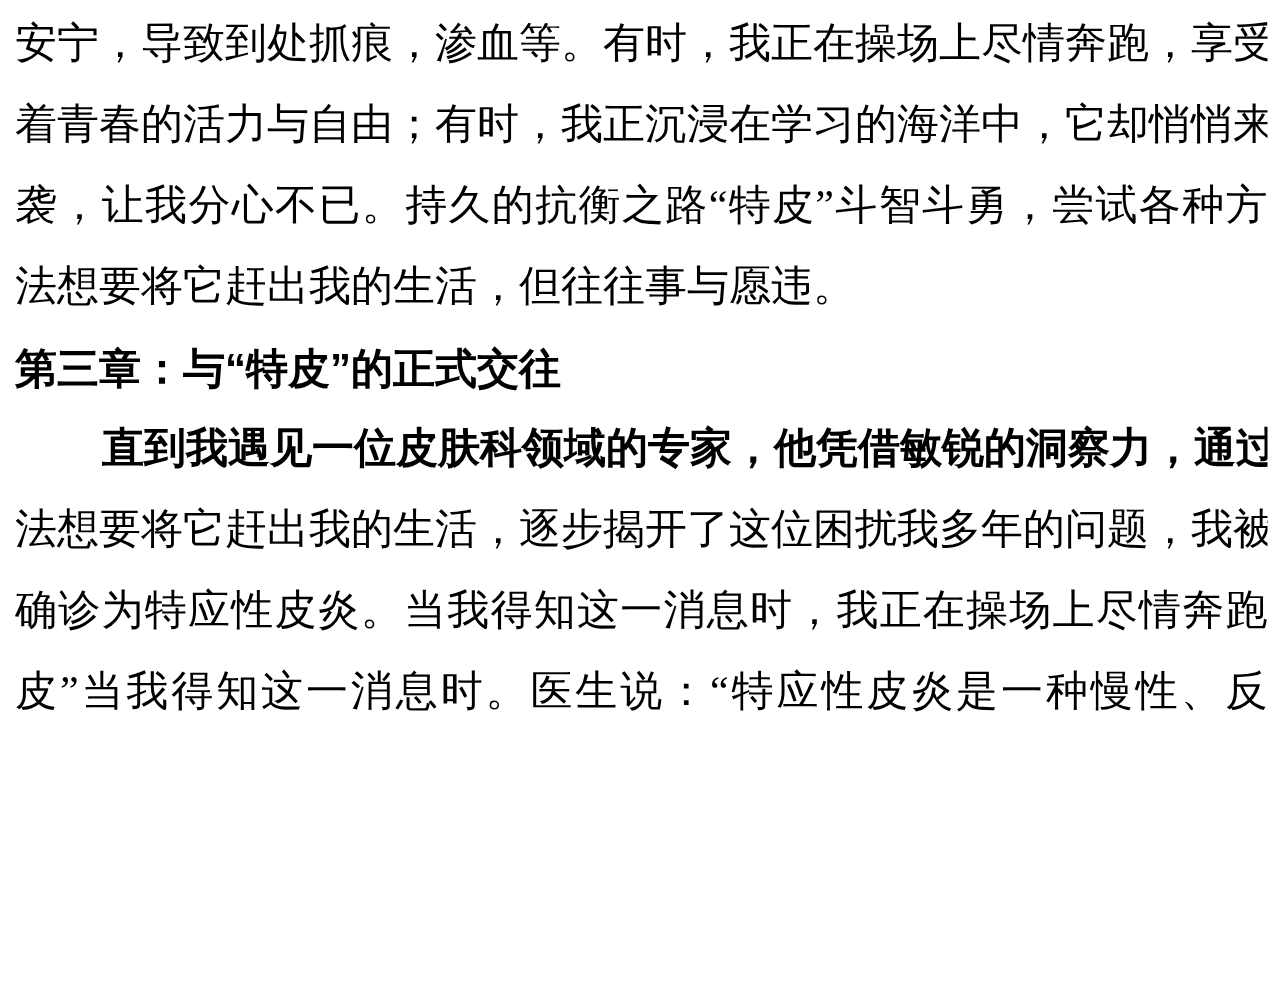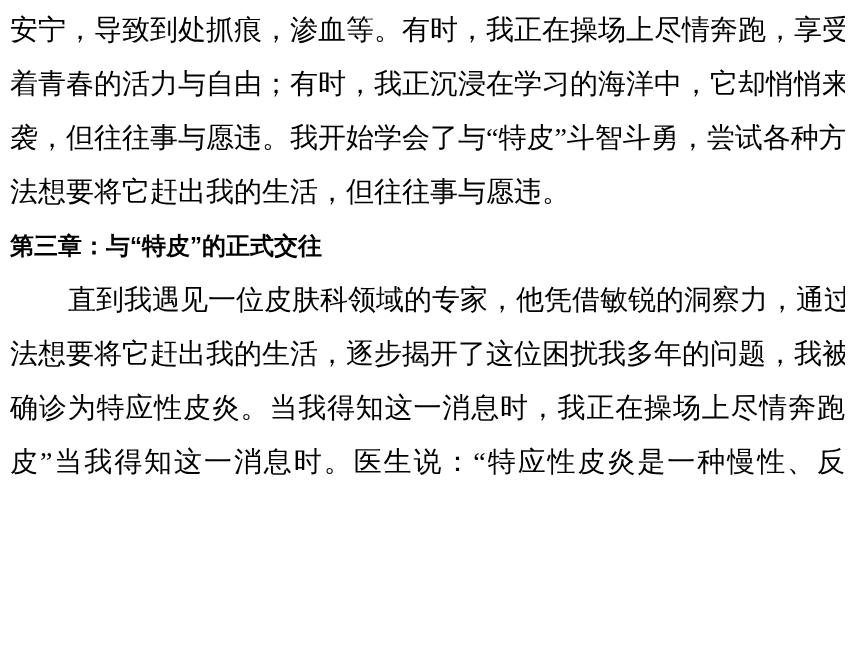--- a/index.html
+++ b/index.html
@@ -29,42 +29,43 @@
     overflow: hidden;
   }
   
   .text-line.para-end {
     text-align: center;
     text-align-last: left;
   }
   
   .text-line.indent {
     padding-left: 58px;
+    font-weight: bold;
   }
   .chapter-heading {
     font-family: "Liberation Sans", "DejaVu Sans", sans-serif;
     font-weight: 700;
-    font-size: 24px;
+    font-size: 28px;
     line-height: 54px;
     height: 54px;
     color: #000000;
     text-align: left;
     white-space: nowrap;
     overflow: hidden;
   }
 </style>
 </head>
 <body>
 
 <div class="page">
 
   <div class="paragraph">
     <div class="text-line">安宁，导致到处抓痕，渗血等。有时，我正在操场上尽情奔跑，享受</div>
     <div class="text-line">着青春的活力与自由；有时，我正沉浸在学习的海洋中，它却悄悄来</div>
-    <div class="text-line">袭，但往往事与愿违。我开始学会了与“特皮”斗智斗勇，尝试各种方</div>
+    <div class="text-line">袭，让我分心不已。持久的抗衡之路“特皮”斗智斗勇，尝试各种方</div>
     <div class="text-line para-end">法想要将它赶出我的生活，但往往事与愿违。</div>
   </div>
 
   <div class="chapter-heading">第三章：与“特皮”的正式交往</div>
 
   <div class="paragraph">
     <div class="text-line indent">直到我遇见一位皮肤科领域的专家，他凭借敏锐的洞察力，通过</div>
     <div class="text-line">法想要将它赶出我的生活，逐步揭开了这位困扰我多年的问题，我被</div>
     <div class="text-line">确诊为特应性皮炎。当我得知这一消息时，我正在操场上尽情奔跑</div>
     <div class="text-line">皮”当我得知这一消息时。医生说：“特应性皮炎是一种慢性、反</div>

